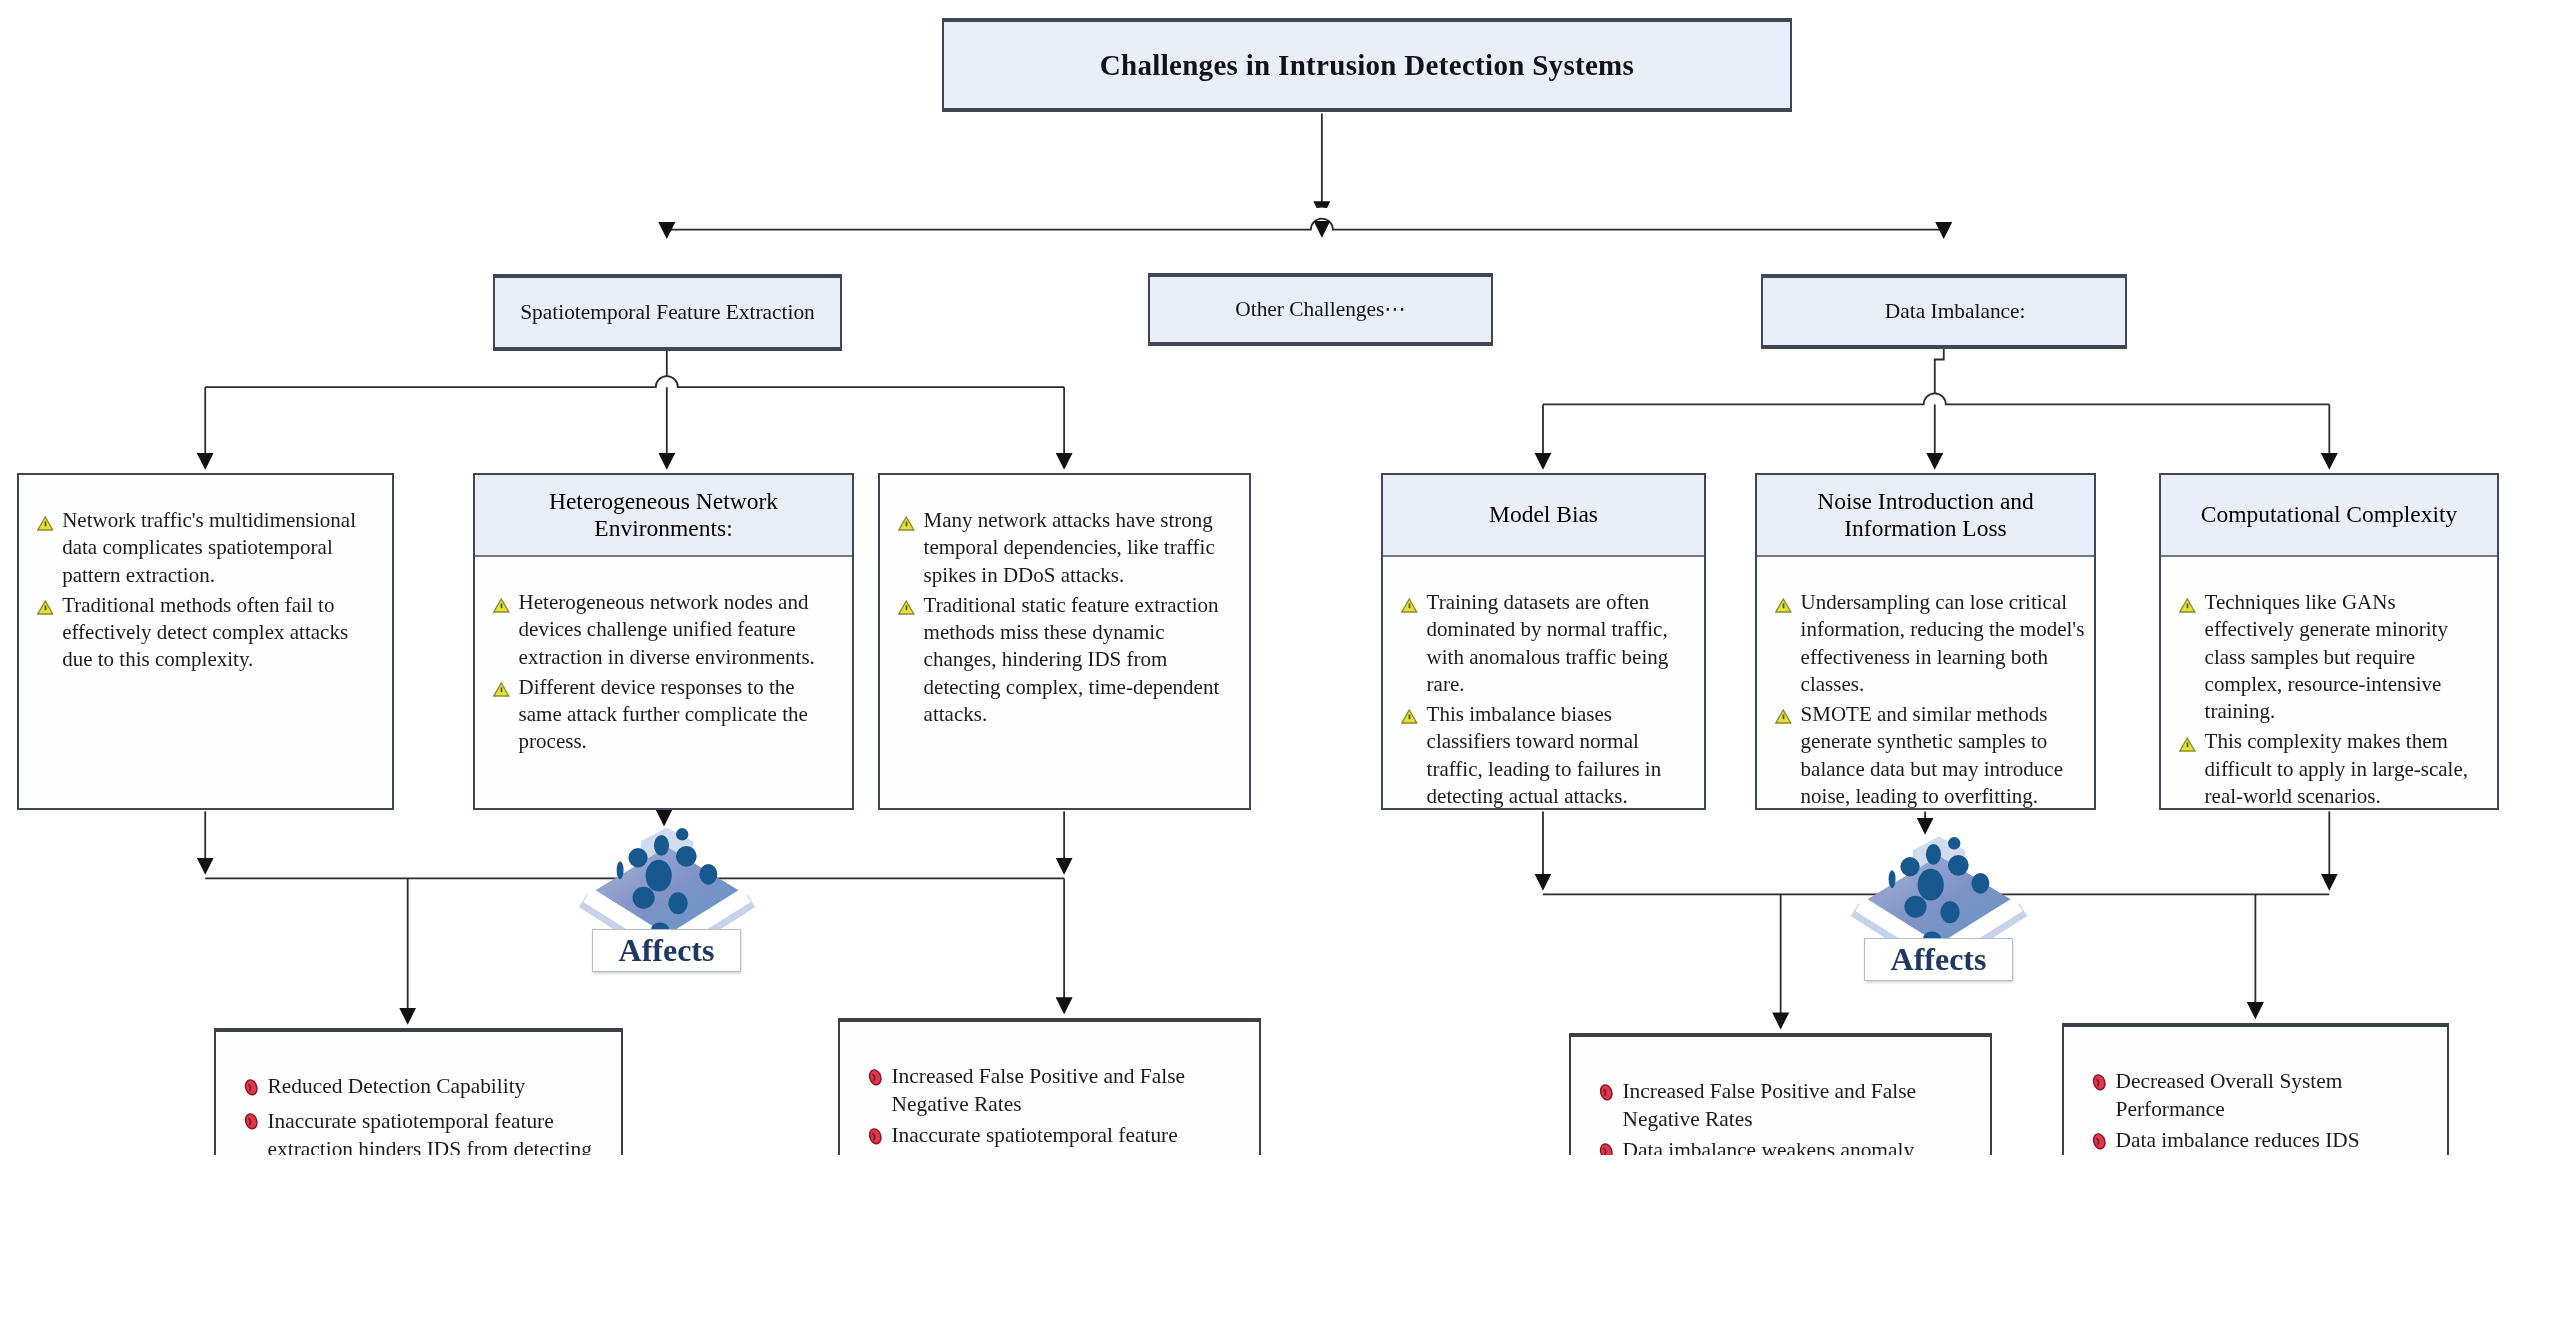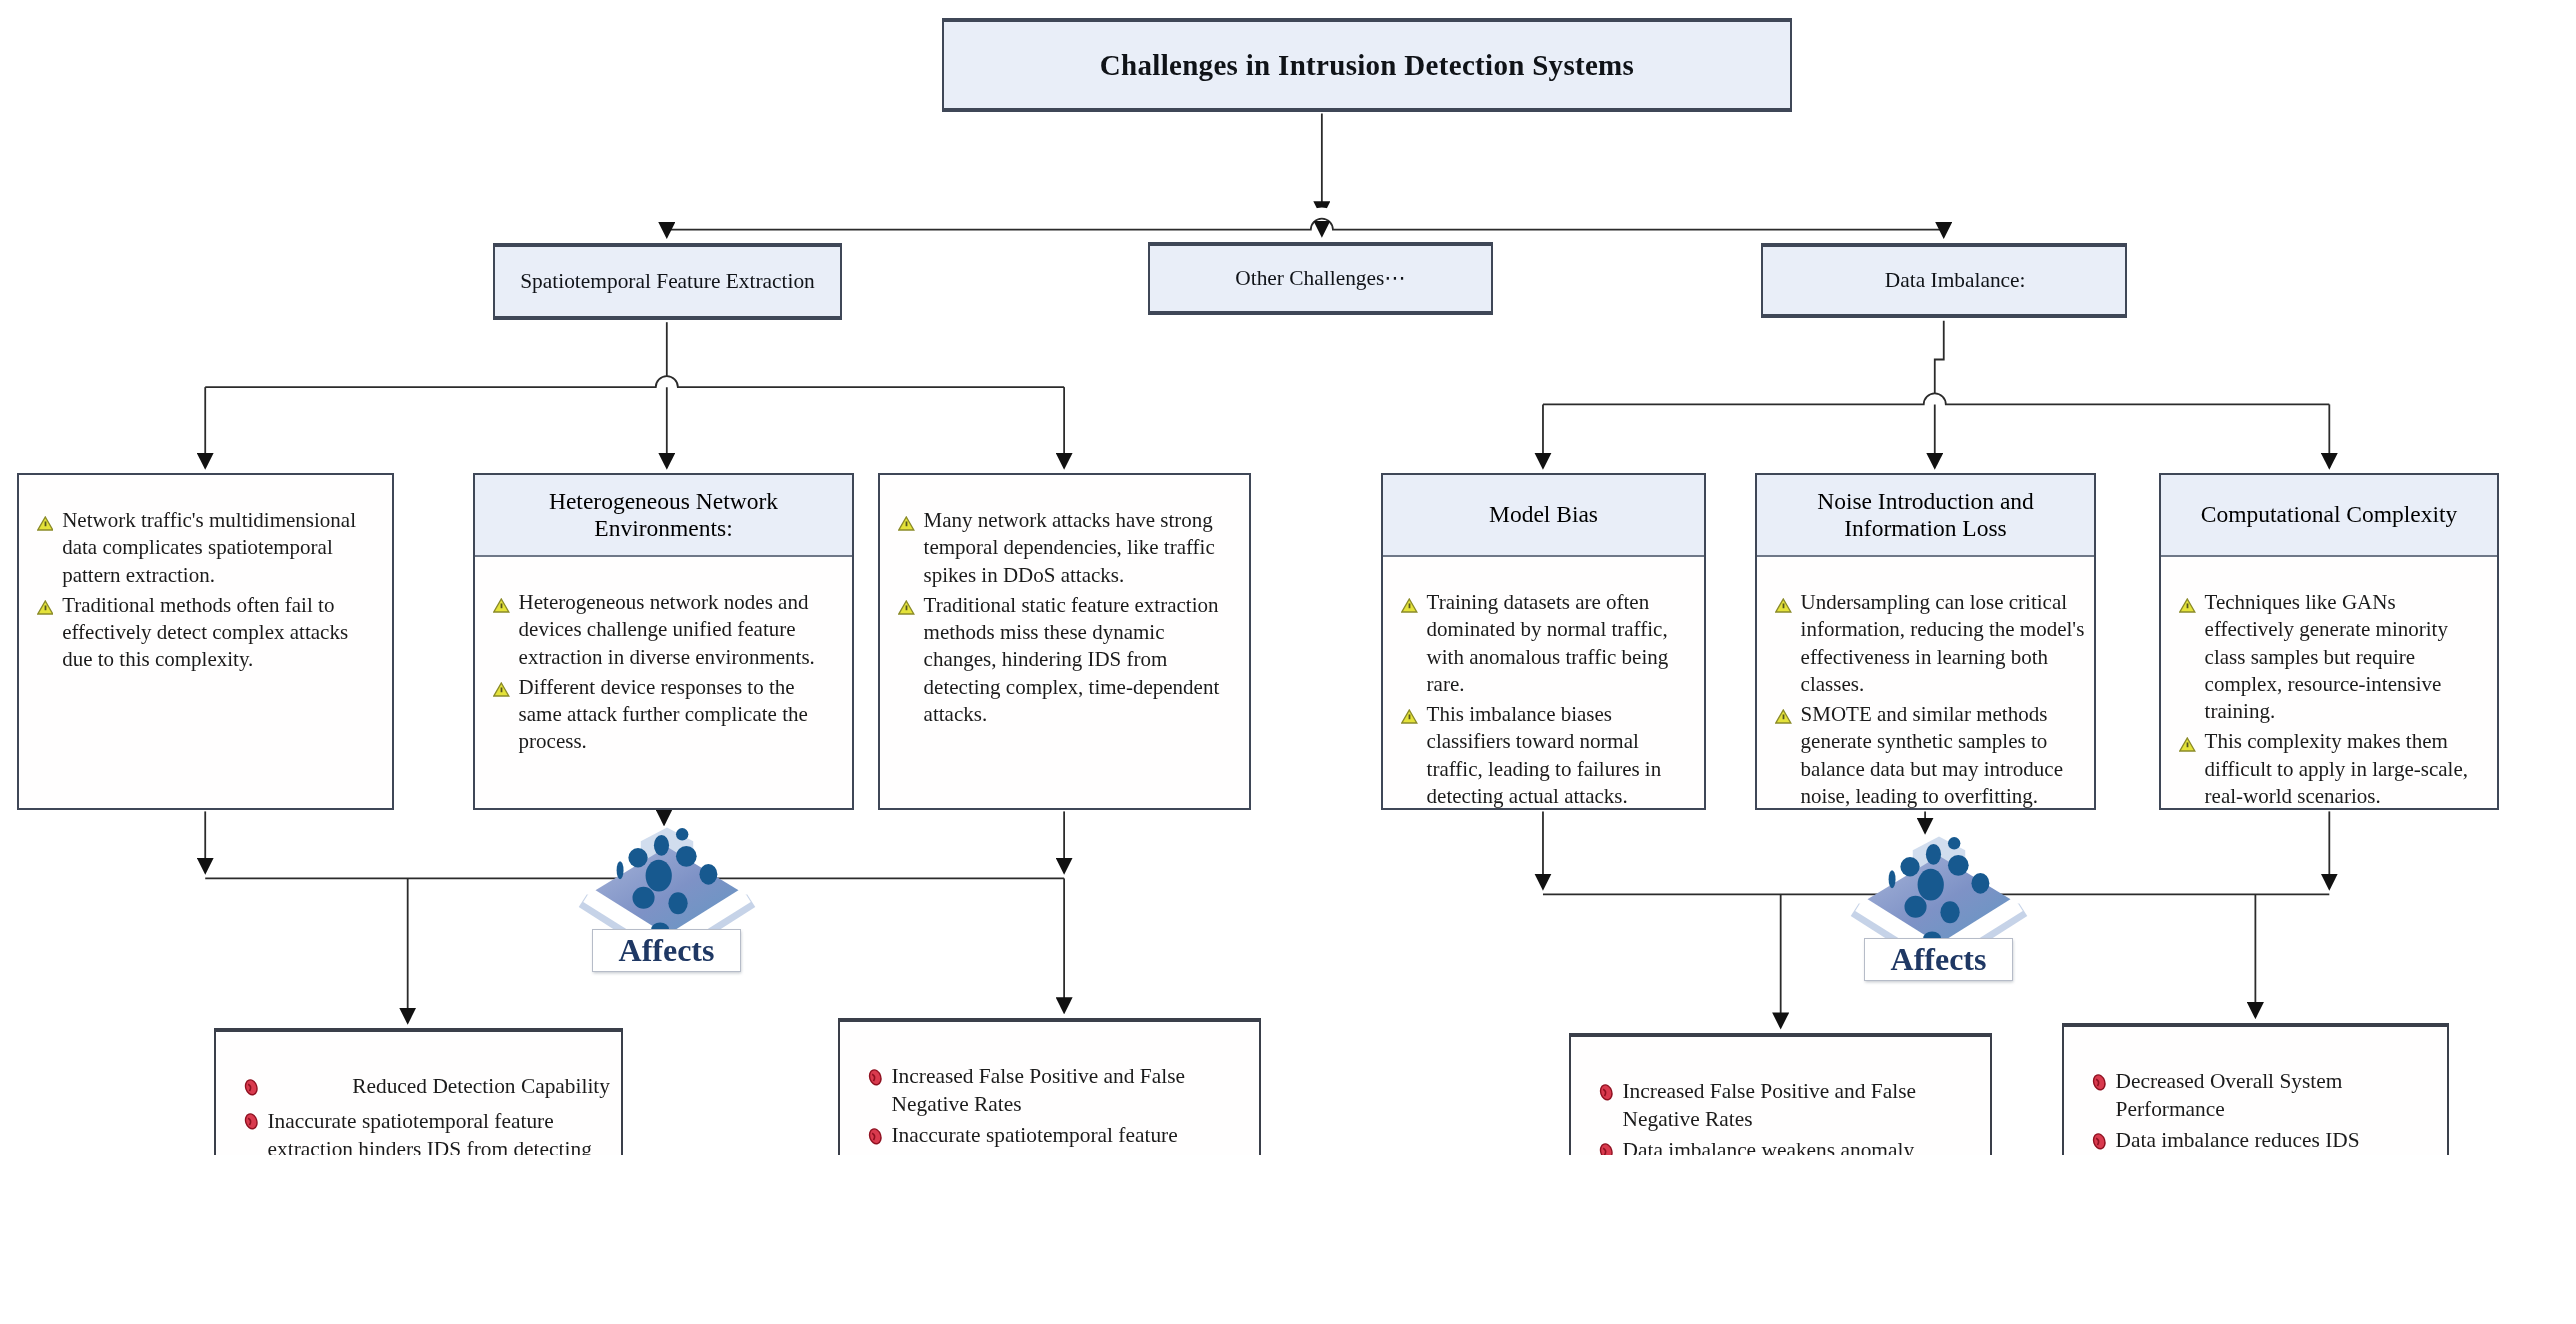--- a/index.html
+++ b/index.html
@@ -4,30 +4,30 @@
 <style>
   html,body{margin:0;padding:0;background:#ffffff;}
   .canvas{position:relative;width:2576px;height:1155px;background:#ffffff;
           font-family:"Liberation Serif", serif;overflow:hidden;}
   svg.wires{position:absolute;left:0;top:0;z-index:0;}
   .node{position:absolute;box-sizing:border-box;background:#e9eef8;
         border:2.1px solid #3f4757;display:flex;align-items:center;justify-content:center;
         text-align:center;color:#101318;z-index:1;}
   .banner{border-width:4.1px 2.1px;}
   .title-node{font-size:29px;font-weight:bold;letter-spacing:0.3px;}
-  .l2-node{font-size:21.4px;line-height:1.22;padding:2.8px 9.7px;}
+  .l2-node{font-size:21.4px;line-height:1.22;padding:2.8px 9.7px;margin-top:31px;}
   .challenge{position:absolute;box-sizing:border-box;background:#fffefe;
              border:2.1px solid #3f4757;z-index:1;}
   .challenge .hdr{box-sizing:border-box;height:82px;background:#e9eef8;
                   border-bottom:2.1px solid #6f7888;display:flex;align-items:center;
                   justify-content:center;text-align:center;font-size:23.5px;line-height:1.15;
                   padding:0 7px;}
   .challenge ul, .outcome ul{list-style:none;margin:0;padding:32px 9.7px 0 18px;}
   .challenge li, .outcome li{display:flex;gap:9px;margin-bottom:2.8px;
-                             font-size:21px;line-height:1.30;color:#1b1b1b;text-align:left;justify-content:space-between;}
+                             font-size:21px;line-height:1.30;color:#1b1b1b;text-align:left;}
   .outcome{position:absolute;box-sizing:border-box;background:#fffefe;
            border:2.1px solid #3a3f4a;border-top-width:4.8px;z-index:1;}
   .outcome ul{padding:40px 11px 0 28px;}
   .outcome li{font-size:21.4px;line-height:1.32;}
   .bicon{flex:0 0 auto;padding-top:3.5px;}
   .affects-icon{position:absolute;z-index:2;}
   .affects-label{position:absolute;box-sizing:border-box;background:#ffffff;
                  border:1.4px solid #b6bcc8;box-shadow:1.4px 2.1px 2.8px rgba(120,130,145,.45);
                  color:#1f3864;font-weight:bold;font-size:32px;display:flex;
                  align-items:center;justify-content:center;z-index:3;}

